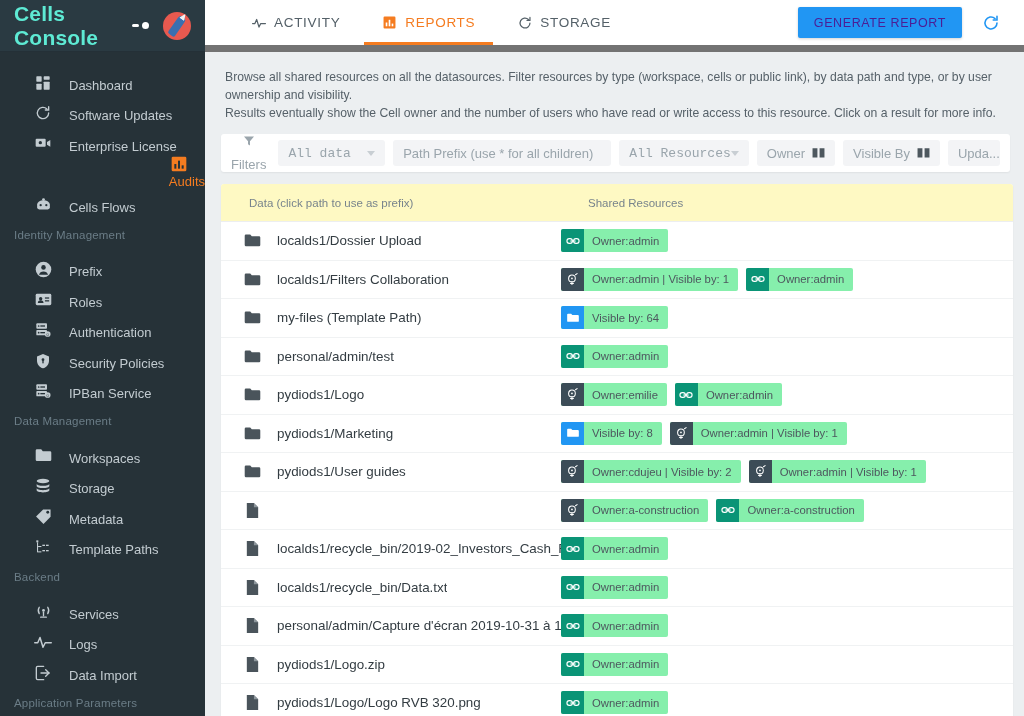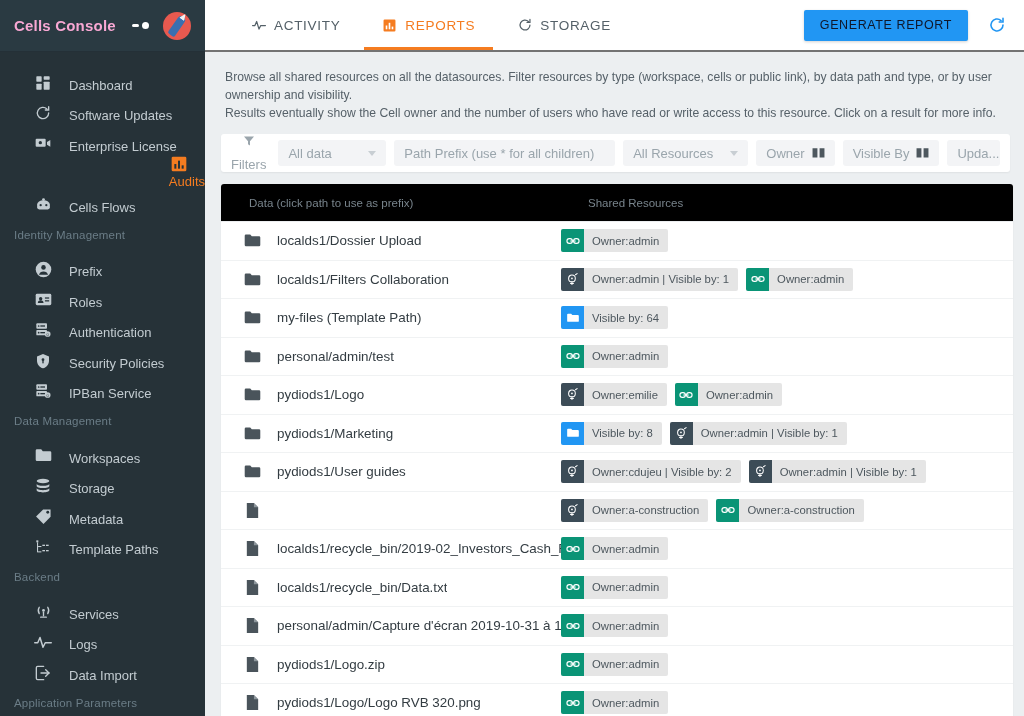--- a/index.html
+++ b/index.html
@@ -21,21 +21,21 @@
     position: relative;
   }
   .sidebar-header {
     height: 52px; flex: 0 0 52px;
     background: #2a3a42;
     display: flex; align-items: center;
     padding: 0 14px;
     border-bottom: 1px solid #243037;
   }
   .brand-title {
-    color: #f9a8d4; font-size: 15px; font-weight: bold;
+    color: #5eead4; font-size: 21px; font-weight: bold;
     letter-spacing: .2px; flex: 1;
   }
   .toggle-dots { display: flex; align-items: center; gap: 3px; margin-right: 14px; }
   .toggle-dots .dash { width: 7px; height: 3px; background: #fff; border-radius: 2px; }
   .toggle-dots .dot { width: 7px; height: 7px; background: #fff; border-radius: 50%; }
   .logo-badge {
     width: 28px; height: 28px; border-radius: 50%;
     background: #e8594f;
     display: flex; align-items: center; justify-content: center;
     position: relative; overflow: hidden; flex: 0 0 28px;
@@ -69,39 +69,39 @@
     display: flex; align-items: center; justify-content: center;
   }
   .nav-item .nav-ico svg { display: block; }
   .nav-label { white-space: nowrap; }
 
   
   .main { flex: 1; height: 716px; display: flex; flex-direction: column; background: #eceff1; overflow: hidden; }
   .topbar {
     height: 52px; flex: 0 0 52px; background: #ffffff;
     display: flex; align-items: stretch;
-    border-bottom: 2px solid #737373;
-    padding-left: 28px; padding-right: 14px;
+    border-bottom: 7px solid #737373;
+    padding-left: 28px; padding-right: 20px;
   }
   .tabs { display: flex; align-items: stretch; gap: 6px; flex: 1; }
   .tab {
     display: flex; align-items: center; gap: 8px;
     padding: 0 18px; font-size: 13.5px; letter-spacing: .7px;
     color: #546068; cursor: pointer; position: relative;
     font-weight: normal;
   }
   .tab.active { color: #f57c20; }
   .tab.active::after {
     content:""; position: absolute; left: 0; right: 0; bottom: 0;
     height: 3px; background: #f57c20;
   }
   .tab .tab-ico { display:flex; align-items:center; justify-content:center; width:15px; height:15px; }
   .topbar-right { display: flex; align-items: center; gap: 16px; }
   .btn-primary {
-    background: #2196f3; color: #0f172a; border: none;
+    background: #2196f3; color: #4c1d95; border: none;
     height: 31px; padding: 0 16px; border-radius: 2px;
     font-size: 12.5px; letter-spacing: .6px; cursor: pointer;
     font-family: "Liberation Sans", sans-serif;
     box-shadow: 0 1px 3px rgba(0,0,0,.18);
   }
   .icon-btn {
     width: 26px; height: 26px; display:flex; align-items:center; justify-content:center;
     cursor: pointer; color:#2196f3;
   }
 
@@ -119,55 +119,55 @@
   }
   .filters-label {
     display:flex; align-items:center; gap:7px;
     color:#9aa5ac; font-size:13px; padding-right:4px; white-space:nowrap;flex-direction:column;
   }
   .f-select, .f-input, .f-chip {
     background:#f3f4f6; border-radius:3px; height:26px;
     display:flex; align-items:center; color:#9aa5ac; font-size:13px;
     padding: 0 10px; white-space:nowrap;
   }
-  .f-select { width: 112px; justify-content: space-between; }
+  .f-select { width: 112px; justify-content: space-between; font-family: Liberation Mono, monospace; }
   .f-select.wide { width: 130px; }
   .caret { width:0;height:0;border-left:4px solid transparent;border-right:4px solid transparent;border-top:5px solid #c8ced3; }
   .f-input { width: 230px; }
   .f-chip { gap: 7px; }
   .f-chip.trunc { width: 54px; overflow:hidden; }
 
   .table-card {
     margin-top: 12px; background: #fff; border-radius: 3px;
     box-shadow: 0 1px 2px rgba(0,0,0,.06);
     width: 792px; overflow: hidden;
   }
   .table-head {
     display:flex; height: 38px; align-items:center;
-    background:#000000; border-bottom:1px solid #eceef0;
+    background:#fef9c3; border-bottom:1px solid #eceef0;
     font-size: 11.5px; color:#78848c;
   }
   .col-data { width: 367px; padding-left: 28px; }
   .col-shared { flex:1; }
   .trow {
     display:flex; align-items:center; height:38.5px;
     border-bottom:1px solid #f0f2f3;
   }
   .cell-data {
     width: 340px; padding-left: 22px; display:flex; align-items:center; gap:16px;
     overflow:hidden;
   }
   .row-ico { width:18px; height:18px; flex:0 0 18px; display:flex; align-items:center; justify-content:center; }
   .row-path {
     font-size:13.4px; color:#333c42; white-space:nowrap; overflow:hidden;
   }
   .cell-shared { flex:1; display:flex; align-items:center; gap:8px; overflow:hidden; padding-right:6px; }
   .badge {
     display:flex; align-items:center; height:23px; border-radius:2px;
-    background:#e5e5e5; overflow:hidden; flex:0 0 auto;
+    background:#86efac; overflow:hidden; flex:0 0 auto;
   }
   .badge .b-ico {
     width:23px; height:23px; flex:0 0 23px;
     display:flex; align-items:center; justify-content:center;
   }
   .badge .b-txt { padding:0 9px 0 8px; font-size:11.3px; color:#4d575e; white-space:nowrap; }
   .b-ico.cell { background:#3c4c57; }
   .b-ico.link { background:#0a9476; }
   .b-ico.ws   { background:#2196f3; }
 </style>

